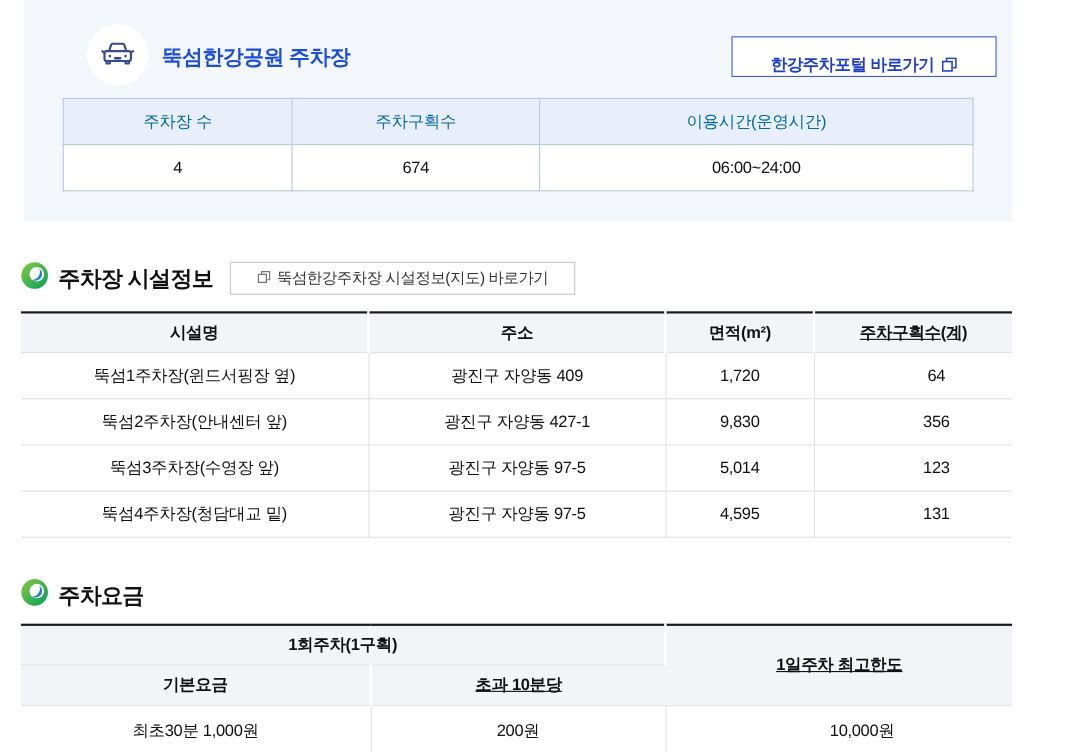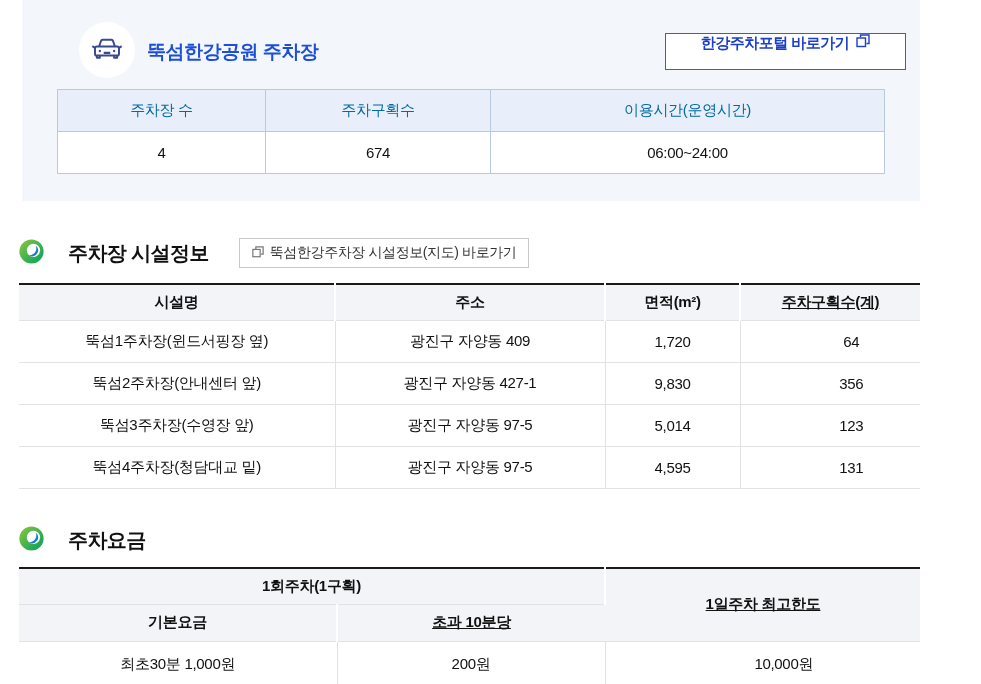--- a/index.html
+++ b/index.html
@@ -3,32 +3,32 @@
 <meta charset="utf-8">
 <style>
   * { margin: 0; padding: 0; box-sizing: border-box; }
   html, body { width: 981px; height: 684px; overflow: hidden; background: #fff; }
   body { font-family: "Liberation Sans", "DejaVu Sans", sans-serif; color: #111; position: relative; }
 
   
   .hero-panel { position: absolute; left: 22px; top: 0; width: 898px; height: 201px; background: #f3f6fb; }
   .hero-circle { position: absolute; left: 57px; top: 22px; width: 56px; height: 56px; border-radius: 50%; background: #fff; display: flex; align-items: center; justify-content: center; }
   .hero-title { position: absolute; left: 125px; top: 39px; font-size: 19px; font-weight: 700; color: #1d4ed8; letter-spacing: -0.5px; }
-  .hero-button { position: absolute; left: 643px; top: 33px; width: 241px; height: 37px; background: #fff; border: 1px solid #3f5ad1; display: flex; align-items: flex-start; justify-content: center; gap: 7px; cursor: pointer; }
+  .hero-button { position: absolute; left: 643px; top: 33px; width: 241px; height: 37px; background: #fff; border: 1px solid #3f5ad1; display: flex; align-items: flex-end; justify-content: center; gap: 7px; cursor: pointer; }
   .hero-button span.lbl { font-size: 15px; font-weight: 700; color: #1c3ec9; letter-spacing: -0.5px; }
 
   .hero-table { position: absolute; left: 35px; top: 89px; width: 827px; border-collapse: collapse; table-layout: fixed; }
   .hero-table th, .hero-table td { border: 1px solid #b9c9de; height: 42px; text-align: center; vertical-align: middle; font-size: 15px; letter-spacing: -0.3px; }
   .hero-table th { background: #e8effa; font-weight: 400; color: #0369a1; }
   .hero-table td { background: #fff; font-weight: 400; color: #111; }
 
   
-  .section-heading { position: absolute; display: flex; align-items: center; gap: 24px; }
+  .section-heading { position: absolute; display: flex; align-items: center; gap: 9px; }
   .section-heading .h-title { font-size: 20px; font-weight: 700; color: #111; letter-spacing: -0.6px; }
-  .map-button { display: inline-flex; align-items: center; gap: 6px; height: 30px; padding: 0 12px; border: 1px solid #c8c8c8; background: #fff; font-size: 14px; color: #333; letter-spacing: -0.4px; cursor: pointer; margin-left: 6px; }
+  .map-button { display: inline-flex; align-items: center; gap: 6px; height: 30px; padding: 0 24px; border: 1px solid #c8c8c8; background: #fff; font-size: 14px; color: #333; letter-spacing: -0.4px; cursor: pointer; margin-left: 6px; }
 
   
   .data-table { position: absolute; left: 19px; width: 901px; border-collapse: collapse; table-layout: fixed; border-top: 2px solid #1a1a1a; }
   .data-table th, .data-table td { border-bottom: 1px solid #e2e2e2; text-align: center; vertical-align: middle; font-size: 15px; letter-spacing: -0.3px; }
   .data-table th { background: #f2f4f8; font-weight: 700; height: 36px; border-right: 2px solid #fff; }
   .data-table th:last-child { border-right: none; text-decoration: underline; }
   .data-table td { background: #fff; font-weight: 400; height: 42px; border-right: 1px solid #e2e2e2; }
   .data-table td:last-child { border-right: none; padding-left: 42px; }
   .fee-table td { height: 46px; }
   .fee-table th { height: 36px; }

